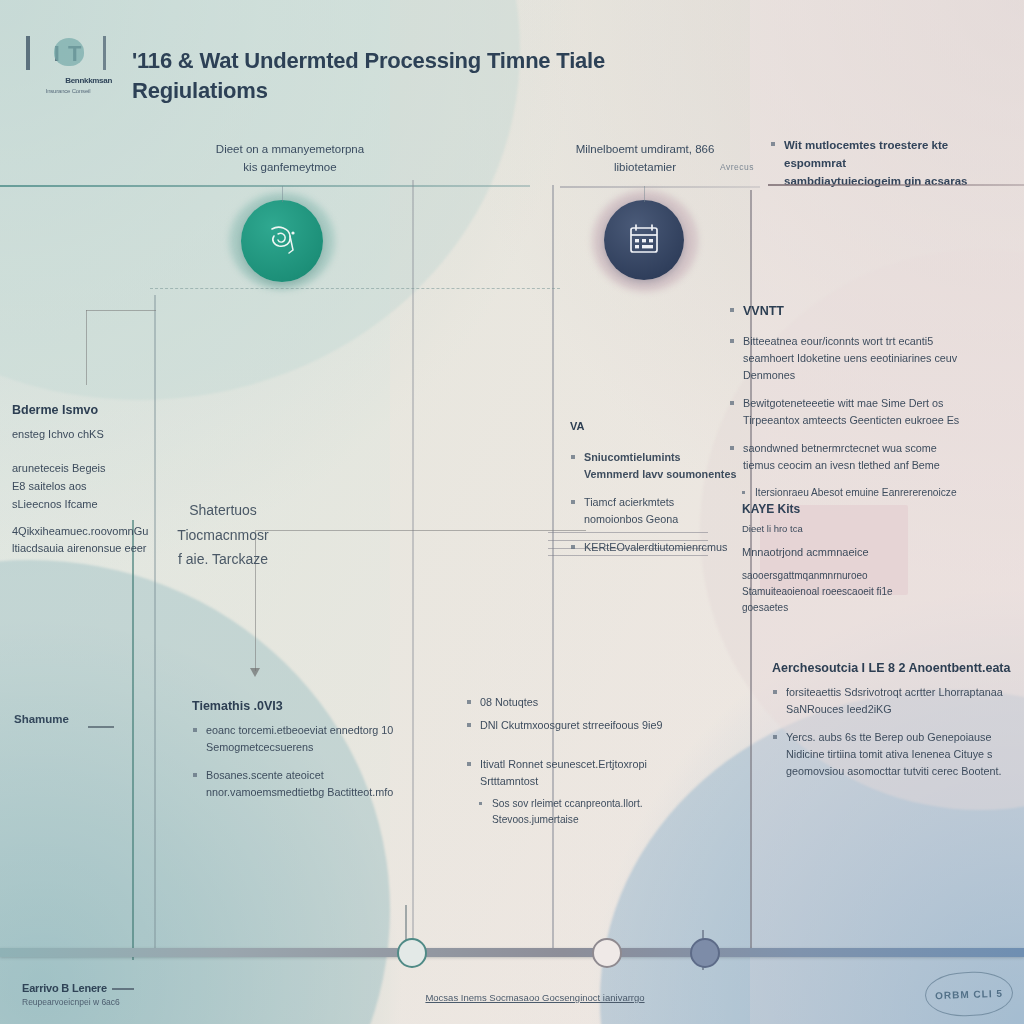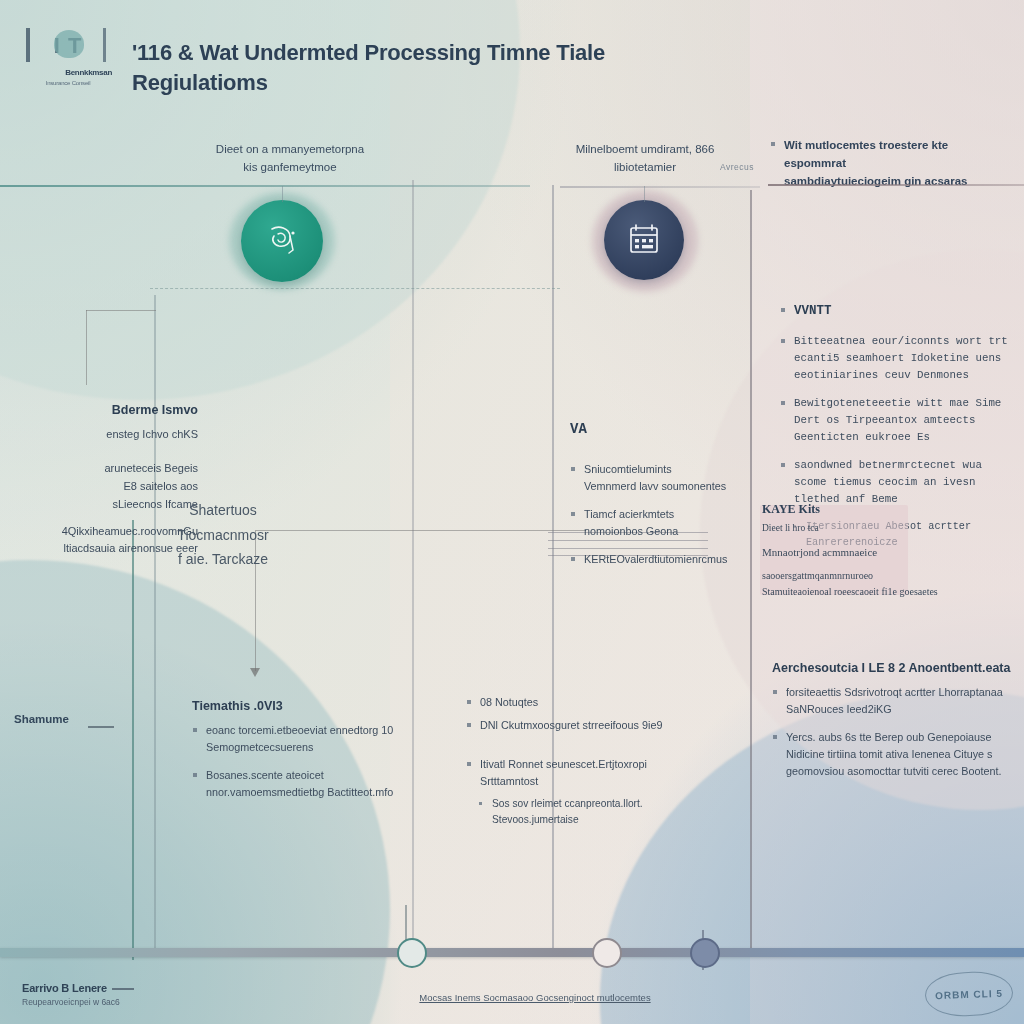--- a/index.html
+++ b/index.html
@@ -27,21 +27,21 @@
   .blob-br{left:600px;top:690px;width:700px;height:620px;background:rgba(126,168,199,.50);}
   .blob-r {left:700px;top:250px;width:560px;height:560px;background:rgba(225,210,210,.45);}
 
   
   .lane{position:absolute;top:0;bottom:0;}
   .lane-1{left:0;width:390px;background:linear-gradient(180deg,rgba(221,232,226,.45),rgba(232,231,222,.25));}
   .lane-2{left:390px;width:360px;background:linear-gradient(180deg,rgba(235,232,224,.35),rgba(238,233,228,.2));}
   .lane-3{left:750px;width:274px;background:linear-gradient(180deg,rgba(240,230,228,.55),rgba(238,226,225,.35));}
 
   
-  .header{position:absolute;left:0;top:8px;width:1024px;height:118px;}
+  .header{position:absolute;left:0;top:16px;width:1024px;height:118px;}
   .logo{position:absolute;left:20px;top:14px;width:96px;height:72px;}
   .logo-mark{
     position:absolute;left:4px;top:2px;width:88px;height:44px;
     display:flex;align-items:center;justify-content:center;
     color:#31475a;font-size:22px;font-weight:bold;letter-spacing:1px;
     opacity:.85;
   }
   .logo-mark .bar{position:absolute;left:2px;top:4px;width:4px;height:34px;background:#33495c;opacity:.85;}
   .logo-mark .bar2{position:absolute;right:6px;top:4px;width:3px;height:34px;background:#33495c;opacity:.7;}
   .logo-mark .tree{
@@ -104,32 +104,32 @@
   .elb-a2{left:86px;top:310px;width:0;height:75px;border-top:none;}
   .elb-b{left:255px;top:530px;width:330px;height:140px;border-right:none;border-bottom:none;}
   .arrowhead{position:absolute;width:0;height:0;border-left:5px solid transparent;border-right:5px solid transparent;border-top:9px solid rgba(110,110,110,.7);}
 
   
   .dashed{position:absolute;left:150px;top:288px;width:410px;height:0;border-top:1.5px dashed rgba(120,150,150,.55);}
 
   
   .tb{position:absolute;color:#3c4b5c;font-size:11px;line-height:1.62;}
   .tb .h{font-weight:bold;color:#2c3e52;font-size:12.5px;display:block;margin-bottom:6px;}
-  .tb .hh{font-weight:bold;color:#2c3e52;font-size:14px;display:block;margin-bottom:20px;font-family:Liberation Mono, monospace;}
+  .tb .hh{font-weight:bold;color:#2c3e52;font-size:11px;display:block;margin-bottom:13px;}
   .tb p{margin:0 0 9px 0;}
   ul.bl{list-style:none;margin:0;padding:0;}
   ul.bl li{position:relative;padding-left:14px;margin-bottom:11px;color:#3e4d5e;font-size:10.8px;line-height:1.58;}
   ul.bl li:before{content:"";position:absolute;left:1px;top:6px;width:4px;height:4px;background:rgba(95,110,125,.75);}
   ul.bl li.sub{padding-left:26px;font-size:10.2px;margin-bottom:6px;}
   ul.bl li.sub:before{left:13px;width:3px;height:3px;}
 
-  .blk-left   {left:18px;  top:400px; width:180px; text-align:right;}
+  .blk-left   {left:12px;  top:400px; width:180px; text-align:left;}
   .blk-mid-sm {left:168px;top:499px; width:110px; text-align:center;font-size:14px;color:#4a5866;}
   .blk-va     {left:570px;top:418px; width:190px;}
-  .blk-right  {left:780px;top:302px; width:240px;font-family:Liberation Mono, monospace;}
+  .blk-right  {left:729px;top:302px; width:240px;}
   .blk-b1     {left:192px;top:696px; width:210px;}
   .blk-b2     {left:466px;top:694px; width:230px;}
   .blk-b3     {left:772px;top:658px; width:240px;}
   .blk-share  {left:14px; top:710px; width:110px;font-weight:bold;color:#33475b;font-size:11.5px;}
   .share-dash {position:absolute;left:88px;top:726px;width:26px;height:2px;background:rgba(90,105,115,.8);}
 
   
   .callout{
     position:absolute;left:760px;top:505px;width:148px;height:90px;
     background:rgba(226,203,206,.55);border-radius:2px;
@@ -273,40 +273,40 @@
 
   <div class="tb blk-mid-sm">
     <p style="margin-bottom:2px;">Shatertuos</p>
     <p style="margin-bottom:2px;">Tiocmacnmosr</p>
     <p>f aie. Tarckaze</p>
   </div>
 
   <div class="tb blk-va">
     <span class="hh">VA</span>
     <ul class="bl">
-      <li style="white-space:pre-line;">Sniucomtielumints
+      <li style="white-space:pre-line;font-weight:bold;">Sniucomtielumints
 Vemnmerd lavv soumonentes</li>
       <li style="white-space:pre-line;">Tiamcf acierkmtets
 nomoionbos Geona</li>
       <li>KERtEOvalerdtiutomienrcmus</li>
     </ul>
   </div>
 
   <div class="tb blk-right">
     <ul class="bl">
       <li style="font-weight:bold;font-size:12.5px;color:#2c3e52;">VVNTT</li>
       <li>Bitteeatnea eour/iconnts wort trt ecanti5 seamhoert Idoketine uens eeotiniarines ceuv Denmones</li>
       <li>Bewitgoteneteeetie witt mae Sime Dert os Tirpeeantox amteects Geenticten eukroee Es</li>
       <li>saondwned betnermrctecnet wua scome tiemus ceocim an ivesn tlethed anf Beme</li>
-      <li class="sub">Itersionraeu Abesot acrtter Eanrererenoicze</li>
+      <li class="sub">Itersionraeu Abesot emuine Eanrererenoicze</li>
     </ul>
   </div>
 
   <div class="callout"></div>
-  <div class="tb" style="left:762px;top:500px;width:180px;font-family:Liberation Serif, serif;">
+  <div class="tb" style="left:742px;top:500px;width:180px;">
     <span style="font-weight:bold;color:#2f4257;font-size:12px;">KAYE Kits</span>
     <p style="font-size:9.5px;margin:2px 0 7px 0;">Dieet li hro tca</p>
     <p style="font-size:11px;margin:0 0 6px 0;">Mnnaotrjond acmmnaeice</p>
     <p style="font-size:10px;line-height:1.6;margin:0;" style2="">saooersgattmqanmnrnuroeo
 Stamuiteaoienoal roeescaoeit
 fi1e goesaetes</p>
   </div>
 
   <div class="tb blk-b1">
     <span class="h">Tiemathis .0VI3</span>
@@ -340,16 +340,16 @@
   <div class="tl-dot tl-d1"></div>
   <div class="tl-dot tl-d2"></div>
   <div class="tl-dot tl-d3"></div>
 
   <div class="ft ft-left">
     <div class="l1">
       <span>Earrivo B Lenere</span><span class="dash"></span>
     </div>
     <div class="l2">Reupearvoeicnpei w 6ac6</div>
   </div>
-  <div class="ft ft-center">Mocsas Inems Socmasaoo Gocsenginoct mutlocemtes</div>
+  <div class="ft ft-center">Mocsas Inems Socmasaoo Gocsenginoct ianivarrgo</div>
   <div class="stamp">ORBM CLI 5</div>
 
 </div>
 
 </body></html>

